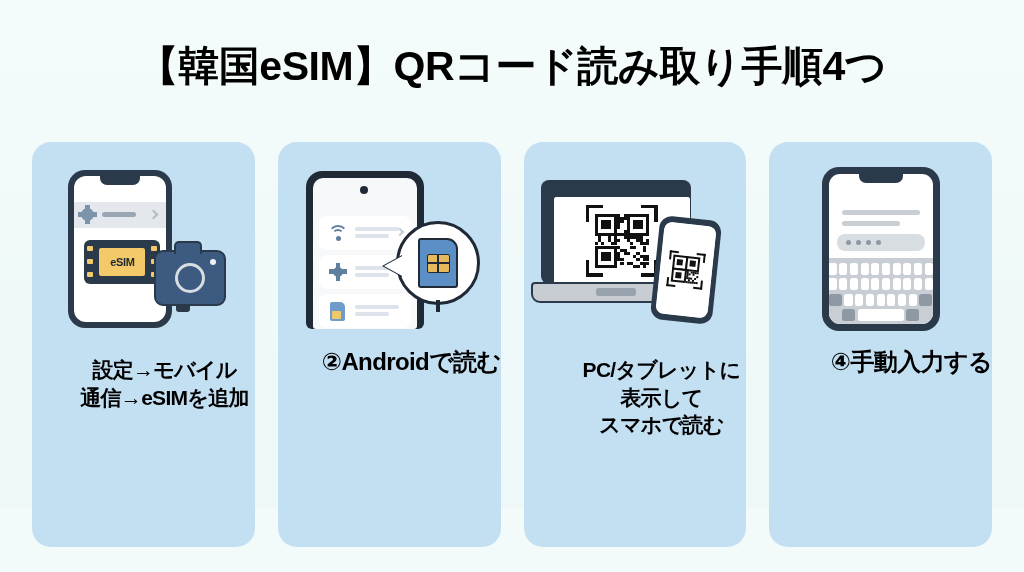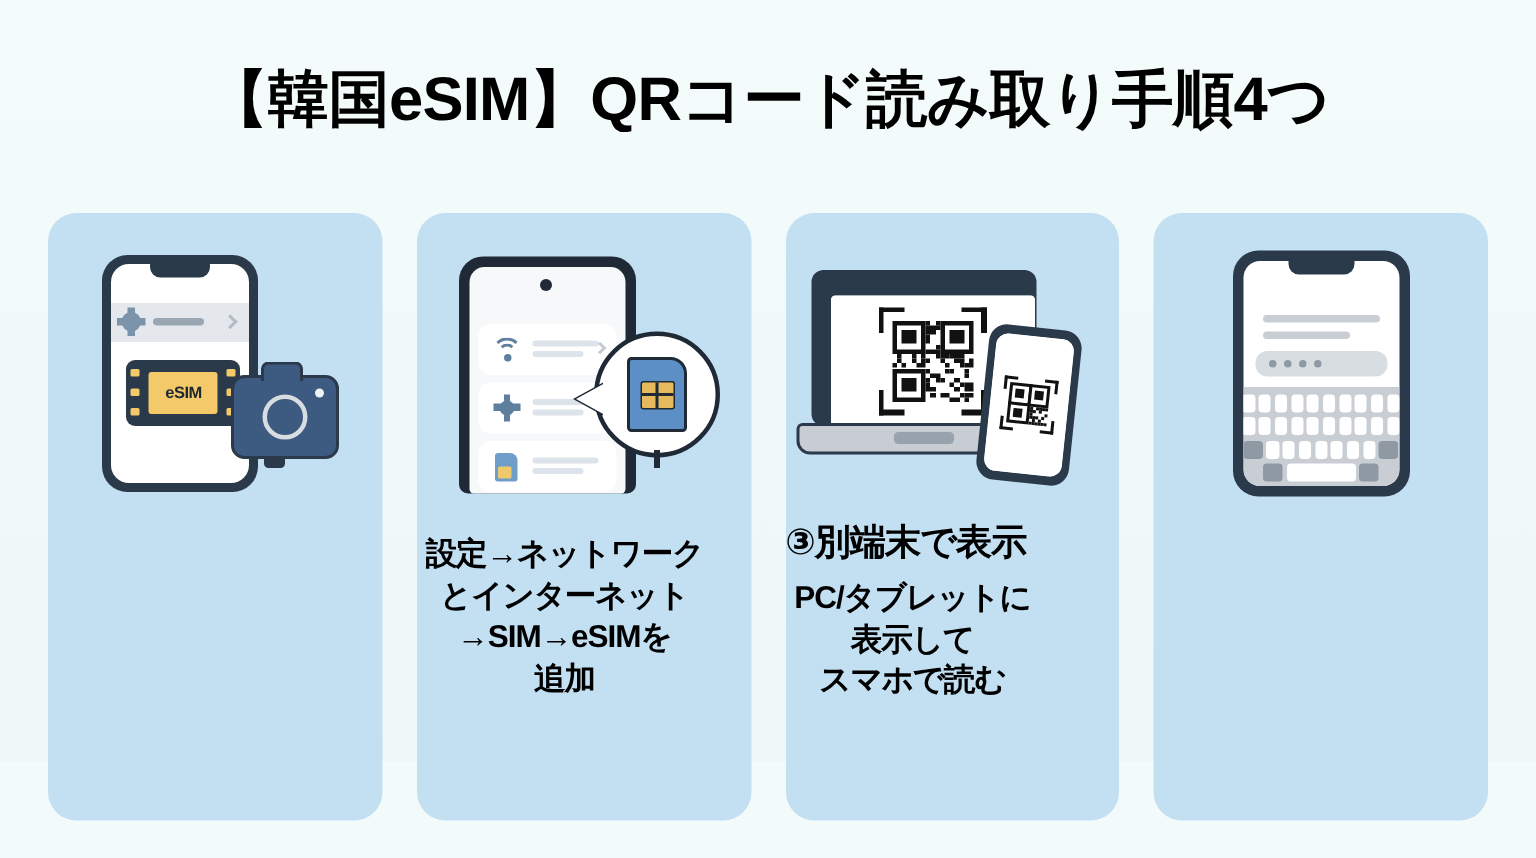--- a/index.html
+++ b/index.html
@@ -49,21 +49,21 @@
     gap: 23px;
   }
 
   .card {
     flex: 1 1 0;
     background: #c3dff2;
     border-radius: 19px;
     position: relative;
     display: flex;
     flex-direction: column;
-    align-items: flex-start;
+    align-items: flex-end;
     overflow: hidden;
   }
 
   .art {
     width: 100%;
     height: 205px;
     display: flex;
     align-items: center;
     justify-content: center;
     padding-top: 8px;
@@ -428,20 +428,22 @@
           </div>
 
           <div class="p1-cam">
             <div class="p1-cam-hump"></div>
             <div class="p1-cam-lens"></div>
             <div class="p1-cam-dot"></div>
             <div class="p1-cam-foot"></div>
           </div>
         </div>
       </div>
+      <div class="card-body">設定→モバイル
+通信→eSIMを追加</div>
     </div>
 
     <div class="card">
       <div class="art">
         <div class="ill2">
           <div class="p2-body"></div>
           <div class="p2-screen">
             <div class="p2-item i1">
               <div class="p2-ic">
                 <div class="wifi-arc wifi-a1"></div>
@@ -477,24 +479,21 @@
 
           <div class="bubble-tail"></div>
           <div class="bubble">
             <div class="bubble-sim">
               <div class="bubble-sim-chip"></div>
             </div>
             <div class="bubble-stem"></div>
           </div>
         </div>
       </div>
-      <div class="card-body">設定→ネットワーク
-とインターネット
-→SIM→eSIMを
-追加</div>
+      <div class="card-heading">②Androidで読む</div>
     </div>
 
     <div class="card">
       <div class="art">
         <div class="ill3">
           <div class="lap-lid">
             <div class="lap-screen">
               <div class="qr" id="qr-big" style="width:136px;height:90px">
                   <div class="qcell" style="left: 63.4px; top: 17px; width: 3.2px; height: 3.2px;"></div>
                   <div class="qcell" style="left: 69.8px; top: 17px; width: 3.2px; height: 3.2px;"></div>
@@ -627,21 +626,20 @@
                   <div class="qcell" style="left: 41.6px; top: 28px; width: 2.4px; height: 9px; background: rgb(17, 17, 17); position: absolute;"></div>
                   <div class="qcell" style="left: 8px; top: 61.6px; width: 9px; height: 2.4px; background: rgb(17, 17, 17); position: absolute;"></div>
                   <div class="qcell" style="left: 8px; top: 55px; width: 2.4px; height: 9px; background: rgb(17, 17, 17); position: absolute;"></div>
                   <div class="qcell" style="left: 35px; top: 61.6px; width: 9px; height: 2.4px; background: rgb(17, 17, 17); position: absolute;"></div>
                   <div class="qcell" style="left: 41.6px; top: 55px; width: 2.4px; height: 9px; background: rgb(17, 17, 17); position: absolute;"></div>
                 </div>
             </div>
           </div>
         </div>
       </div>
-      <div class="card-heading">③別端末で表示</div>
       <div class="card-body">PC/タブレットに
 表示して
 スマホで読む</div>
     </div>
 
     <div class="card">
       <div class="art">
         <div class="ill4">
           <div class="p4-body"></div>
           <div class="p4-screen">
@@ -692,16 +690,17 @@
                 <div class="kb-row">
                   <div class="key mod"></div>
                   <div class="key space"></div>
                   <div class="key mod"></div>
                 </div>
               </div>
           </div>
           <div class="p4-notch"></div>
         </div>
       </div>
+      <div class="card-heading">④手動入力する</div>
     </div>
 
   </div>
 </div>
 
 </body></html>

